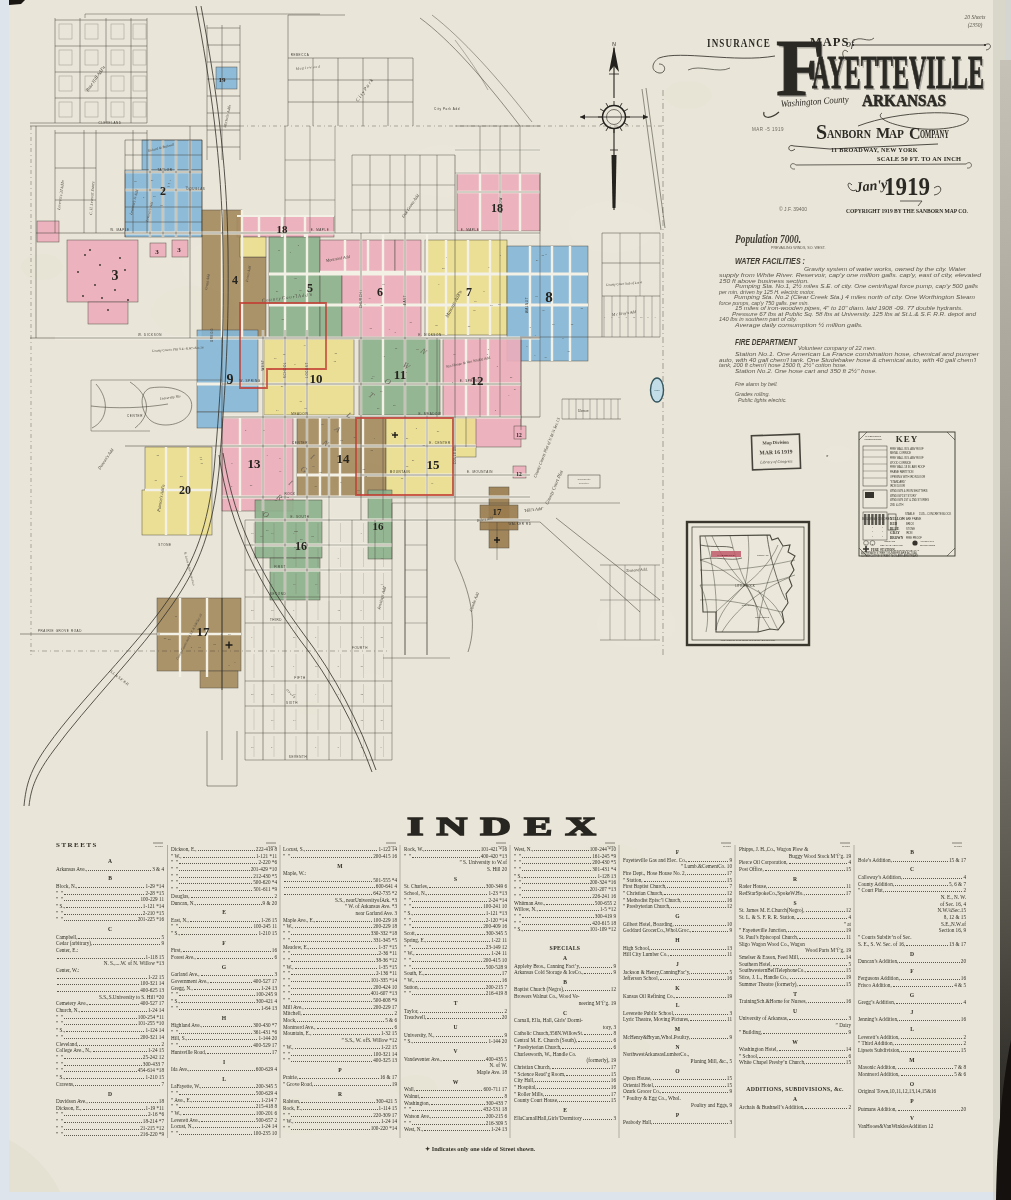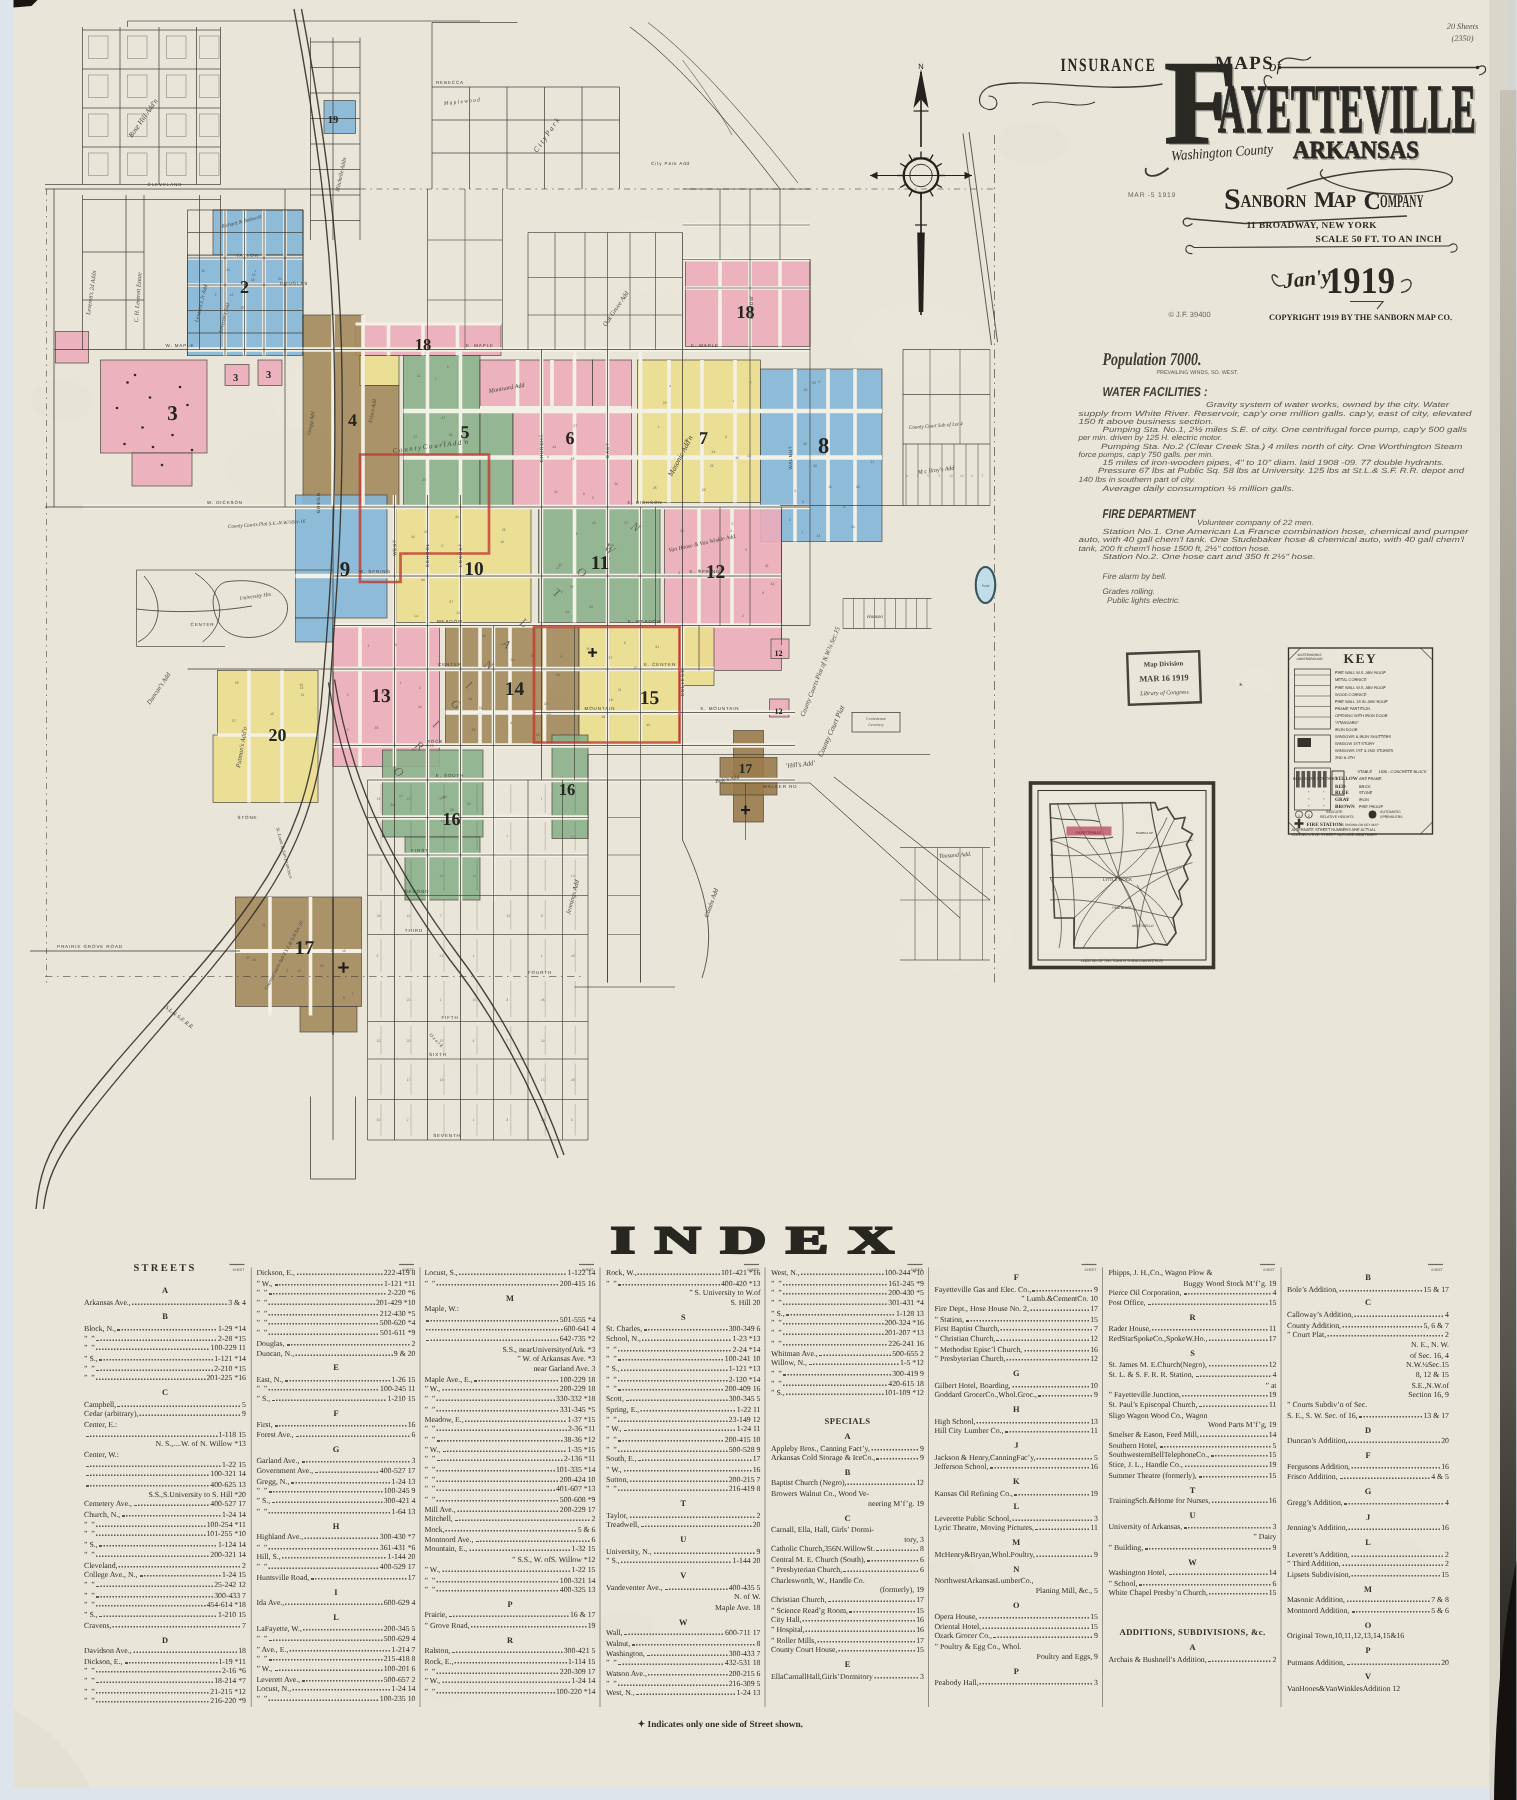--- a/index.html
+++ b/index.html
@@ -3,21 +3,21 @@
 html,body{margin:0;padding:0;background:#dee4ec}
 #pg{position:relative;width:1011px;height:1200px;overflow:hidden;font-family:"Liberation Sans",sans-serif}
 svg{position:absolute;left:0;top:0}
 .col{position:absolute;font-family:"Liberation Serif",serif;font-size:5.2px;color:#312f28;line-height:6.7px}
 .r{display:flex;height:6.7px;align-items:baseline;white-space:nowrap}
 .nm{white-space:nowrap}
 .ld{flex:1 1 auto;border-bottom:1px dotted #5d594e;margin:0 1px 1.1px 1px;min-width:2px}
 .pg{white-space:nowrap}
 .h{text-align:center;font-weight:bold;height:7.4px;padding-top:3.2px;font-size:5.6px}
 .c{text-align:center;font-weight:bold;height:7.4px;padding-top:3.6px;font-size:5.8px;letter-spacing:0.3px}
-.s{text-align:center;font-weight:bold;height:13px;font-size:7px;letter-spacing:1.5px}
+.s{font-weight:bold;height:13px;font-size:7px;letter-spacing:1.5px}
 .t{height:6.7px;white-space:nowrap}
 .rt{height:6.7px;text-align:right;white-space:nowrap}
 .g{height:8px}
 </style></head><body>
 <div id="pg">
 <svg width="1011" height="1200" viewBox="0 0 1011 1200">
 <rect width="1011" height="1200" fill="#dee4ec"></rect>
 <rect x="9" y="0" width="996" height="1192" fill="#e9e5d8"></rect>
 <ellipse cx="609" cy="866" rx="38" ry="23" fill="#e7e3d5" opacity="0.3"></ellipse>
 <ellipse cx="636" cy="624" rx="40" ry="24" fill="#ede9dc" opacity="0.3"></ellipse>

